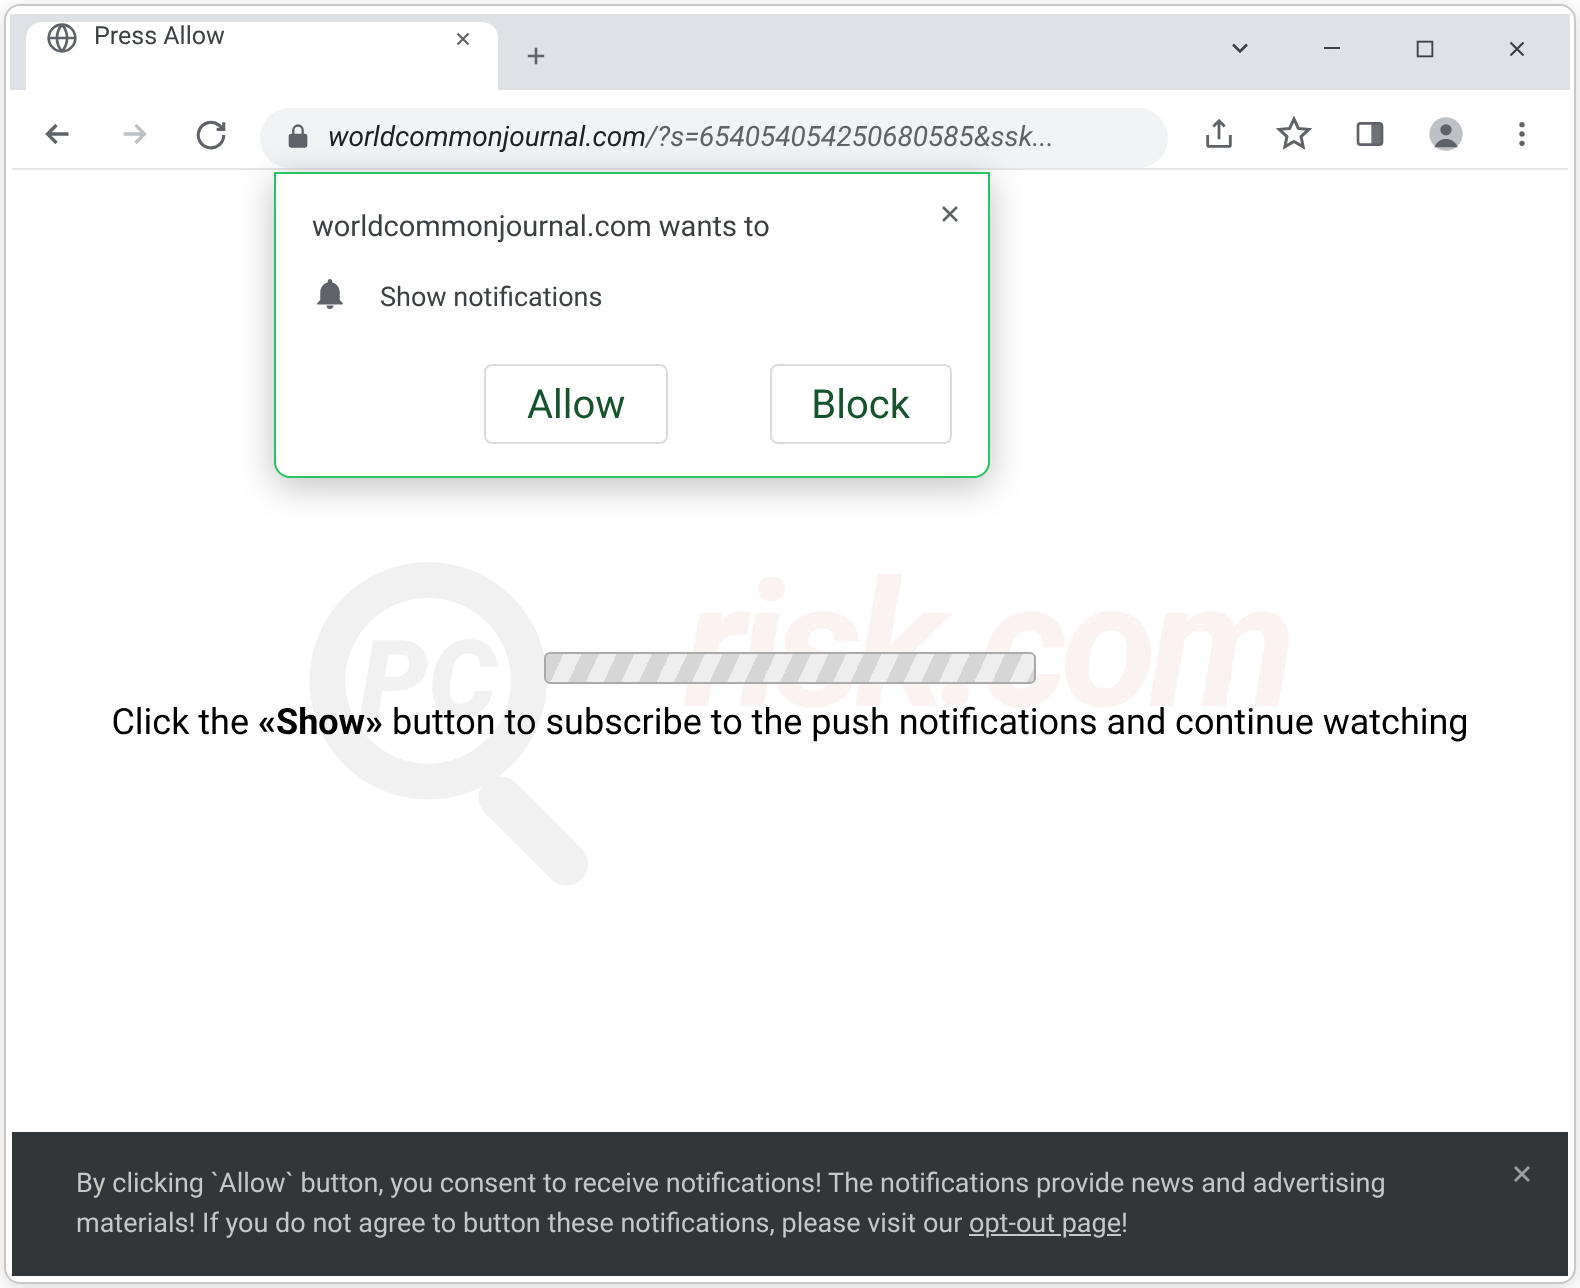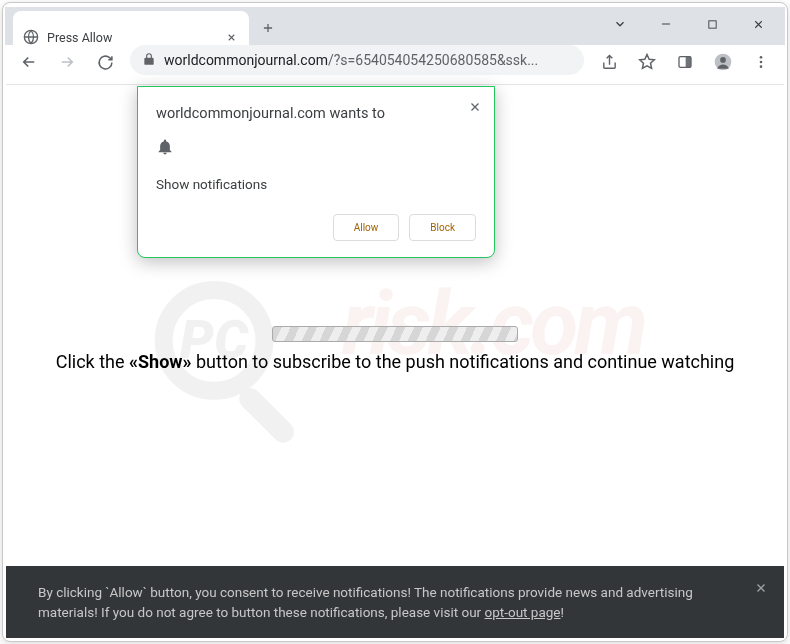--- a/index.html
+++ b/index.html
@@ -2,31 +2,31 @@
 <html><head>
 <meta charset="utf-8">
 <style>
 * { margin: 0; padding: 0; box-sizing: border-box; font-family: -apple-system, BlinkMacSystemFont, "Segoe UI", Roboto, Arial, sans-serif; }
 body { width: 790px; height: 644px; background: #fff; position: relative; overflow: hidden; }
 
 
 .window-outline { position: absolute; inset: 2px; border: 1px solid #c8c8c8; border-radius: 8px; overflow: hidden; background: #fff; box-shadow: 0 2px 10px rgba(0,0,0,.15); }
 
 .tabbar { height: 38px; background: #dee1e6; display: flex; align-items: flex-end; padding-left: 8px; position: absolute; top: 4px; left: 2px; right: 2px; }
-.tab { background: #fff; height: 34px; width: 236px; border-radius: 8px 8px 0 0; display: flex; align-items: flex-end; padding: 0 10px; gap: 8px; position: relative; }
+.tab { background: #fff; height: 34px; width: 236px; border-radius: 8px 8px 0 0; display: flex; align-items: flex-start; padding: 0 10px; gap: 8px; position: relative; }
 .tab .globe { width: 16px; height: 16px; display: flex; align-items: center; justify-content: center; color: #5f6368; }
 .tab .title { font-size: 12.5px; color: #3c4043; flex: 1; white-space: nowrap; overflow: hidden; }
 .tab .x { width: 16px; height: 16px; display: flex; align-items: center; justify-content: center; color: #5f6368; }
 .newtab { width: 30px; height: 30px; display: flex; align-items: center; justify-content: center; color: #5f6368; margin-left: 4px; margin-bottom: 2px; }
 
 .win-ctrls { position: absolute; top: 4px; right: 6px; display: flex; gap: 0; }
 .win-ctrls .c { width: 46px; height: 34px; display: flex; align-items: center; justify-content: center; color: #3c4043; }
 .win-ctrls .chev-down { width: 46px; height: 34px; display: flex; align-items: center; justify-content: center; color: #3c4043; }
 
-.toolbar { position: absolute; top: 42px; left: 3px; right: 3px; height: 40px; background: #fff; display: flex; align-items: flex-start; padding: 0 6px; gap: 4px; border-bottom: 1px solid #e5e5e5; }
+.toolbar { position: absolute; top: 42px; left: 3px; right: 3px; height: 40px; background: #fff; display: flex; align-items: flex-end; padding: 0 6px; gap: 4px; border-bottom: 1px solid #e5e5e5; font-style: italic; }
 .toolbar .nav-btn { width: 34px; height: 34px; display: flex; align-items: center; justify-content: center; color: #5f6368; border-radius: 50%; }
 .toolbar .nav-btn.disabled { color: #bdc1c6; }
 .omnibox { flex: 1; height: 30px; background: #f1f3f4; border-radius: 15px; display: flex; align-items: center; padding: 0 12px; gap: 8px; margin: 0 4px; }
 .omnibox .lock { color: #5f6368; }
 .omnibox .url { font-size: 14px; color: #202124; flex: 1; overflow: hidden; white-space: nowrap; }
 .omnibox .url .domain { color: #202124; }
 .omnibox .url .path { color: #5f6368; }
 
 
 .content { position: absolute; top: 83px; left: 3px; right: 3px; bottom: 3px; background: #fff; }
@@ -37,25 +37,25 @@
 
 
 .wm { position: absolute; top: 50%; left: 50%; transform: translate(-50%, -50%); display: flex; gap: 16px; opacity: .05; pointer-events: none; }
 .wm-mag { width: 180px; height: 180px; }
 .wm-text { font-size: 88px; font-weight: 700; font-style: italic; letter-spacing: -4px; color: #b91c1c; }
 
 
 .perm { position: absolute; top: 0; left: 131px; width: 358px; background: #fff; border: 1px solid #22c55e; border-radius: 0 0 8px 8px; box-shadow: 0 4px 18px rgba(0,0,0,.25); padding: 18px 18px 16px 18px; }
 .perm .close { position: absolute; top: 12px; right: 12px; color: #5f6368; cursor: pointer; }
 .perm .host { font-size: 14.5px; color: #3c4043; margin-bottom: 16px; }
-.perm .row { display: flex; align-items: flex-start; gap: 16px; margin-bottom: 22px; flex-direction: column; }
+.perm .row { display: flex; align-items: center; gap: 16px; margin-bottom: 22px; }
 .perm .bell { color: #5f6368; }
 .perm .label { font-size: 13.5px; color: #3c4043; }
 .perm .btns { display: flex; justify-content: flex-end; gap: 10px; }
-.perm .btn { border: 1px solid #dadce0; background: #fff; color: #a16207; font-size: 10px; padding: 7px 20px; border-radius: 4px; cursor: pointer; }
+.perm .btn { border: 1px solid #dadce0; background: #fff; color: #14532d; font-size: 20px; padding: 7px 20px; border-radius: 4px; cursor: pointer; margin-left: 41px; }
 
 
 .consent { position: absolute; bottom: 0; left: 0; right: 0; background: #323639; color: #c7c7c7; padding: 16px 63px 16px 32px; font-size: 13.5px; line-height: 1.5; }
 .consent .close { position: absolute; top: 14px; right: 16px; color: #9aa0a6; }
 .consent a { color: #c7c7c7; text-decoration: underline; }
 </style>
 </head>
 <body>
 
 <div class="window-outline">

